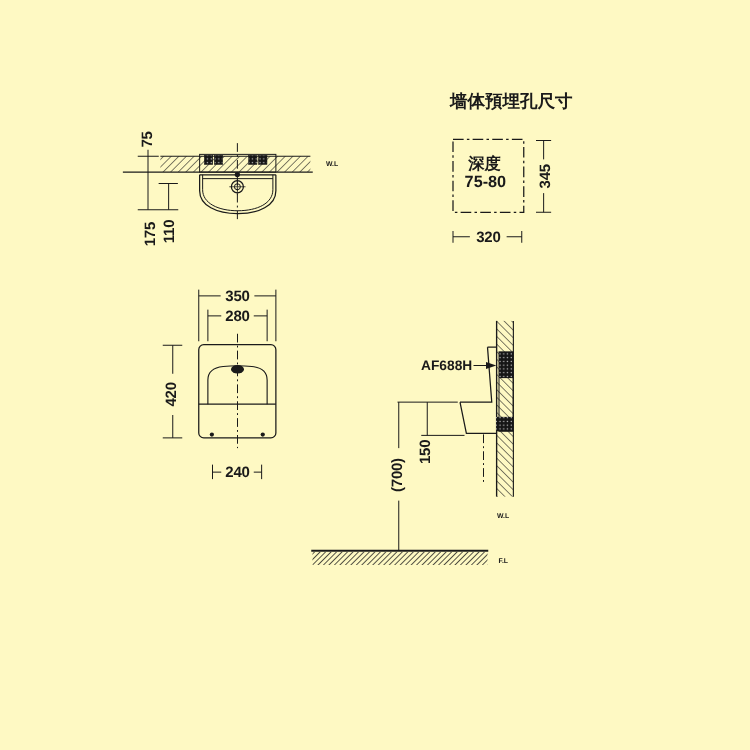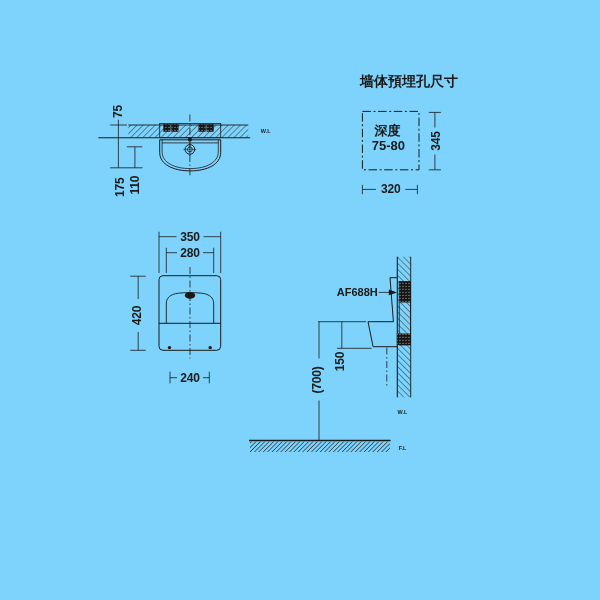--- a/index.html
+++ b/index.html
@@ -1,16 +1,16 @@
 <!DOCTYPE html>
 <html><head>
 <meta charset="utf-8">
 <style>
   html,body{margin:0;padding:0;background:#fff;}
-  .stage{position:relative;width:600px;height:600px;background:#7dd3fc;overflow:hidden;
+  .stage{position:relative;width:600px;height:600px;background:#fef9c3;overflow:hidden;
          font-family:"Liberation Sans", sans-serif;}
   svg{display:block;}
   text{fill:#1a1a1a;}
   .dim{font-size:12px;font-weight:600;letter-spacing:-0.2px;}
   .tiny{font-size:5.5px;font-weight:700;}
   .cjk-title{font-size:14px;font-weight:700;}
   .cjk{font-size:13px;font-weight:700;}
   .model{font-size:11px;font-weight:600;}
   .ln{stroke:#1a1a1a;fill:none;}
 </style>

